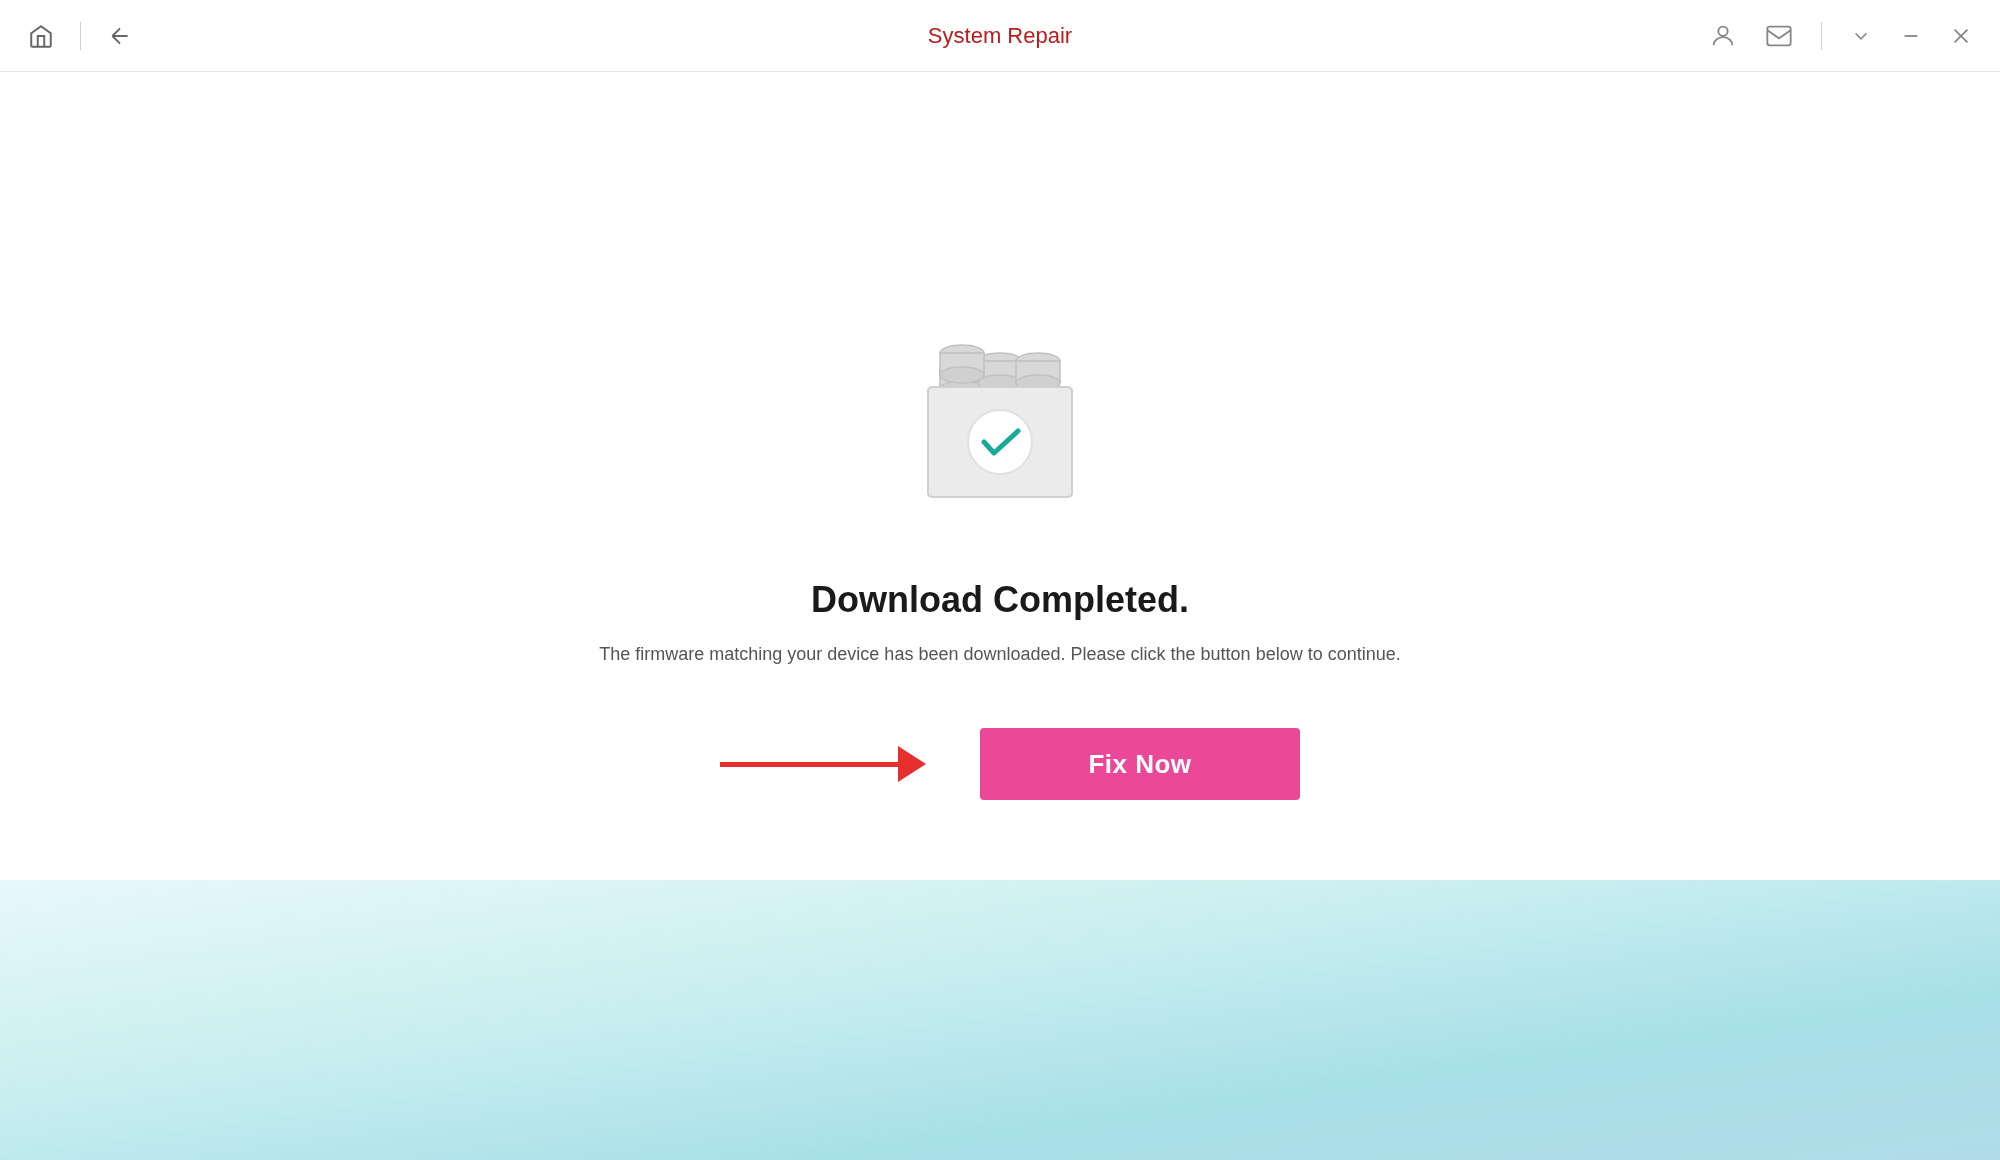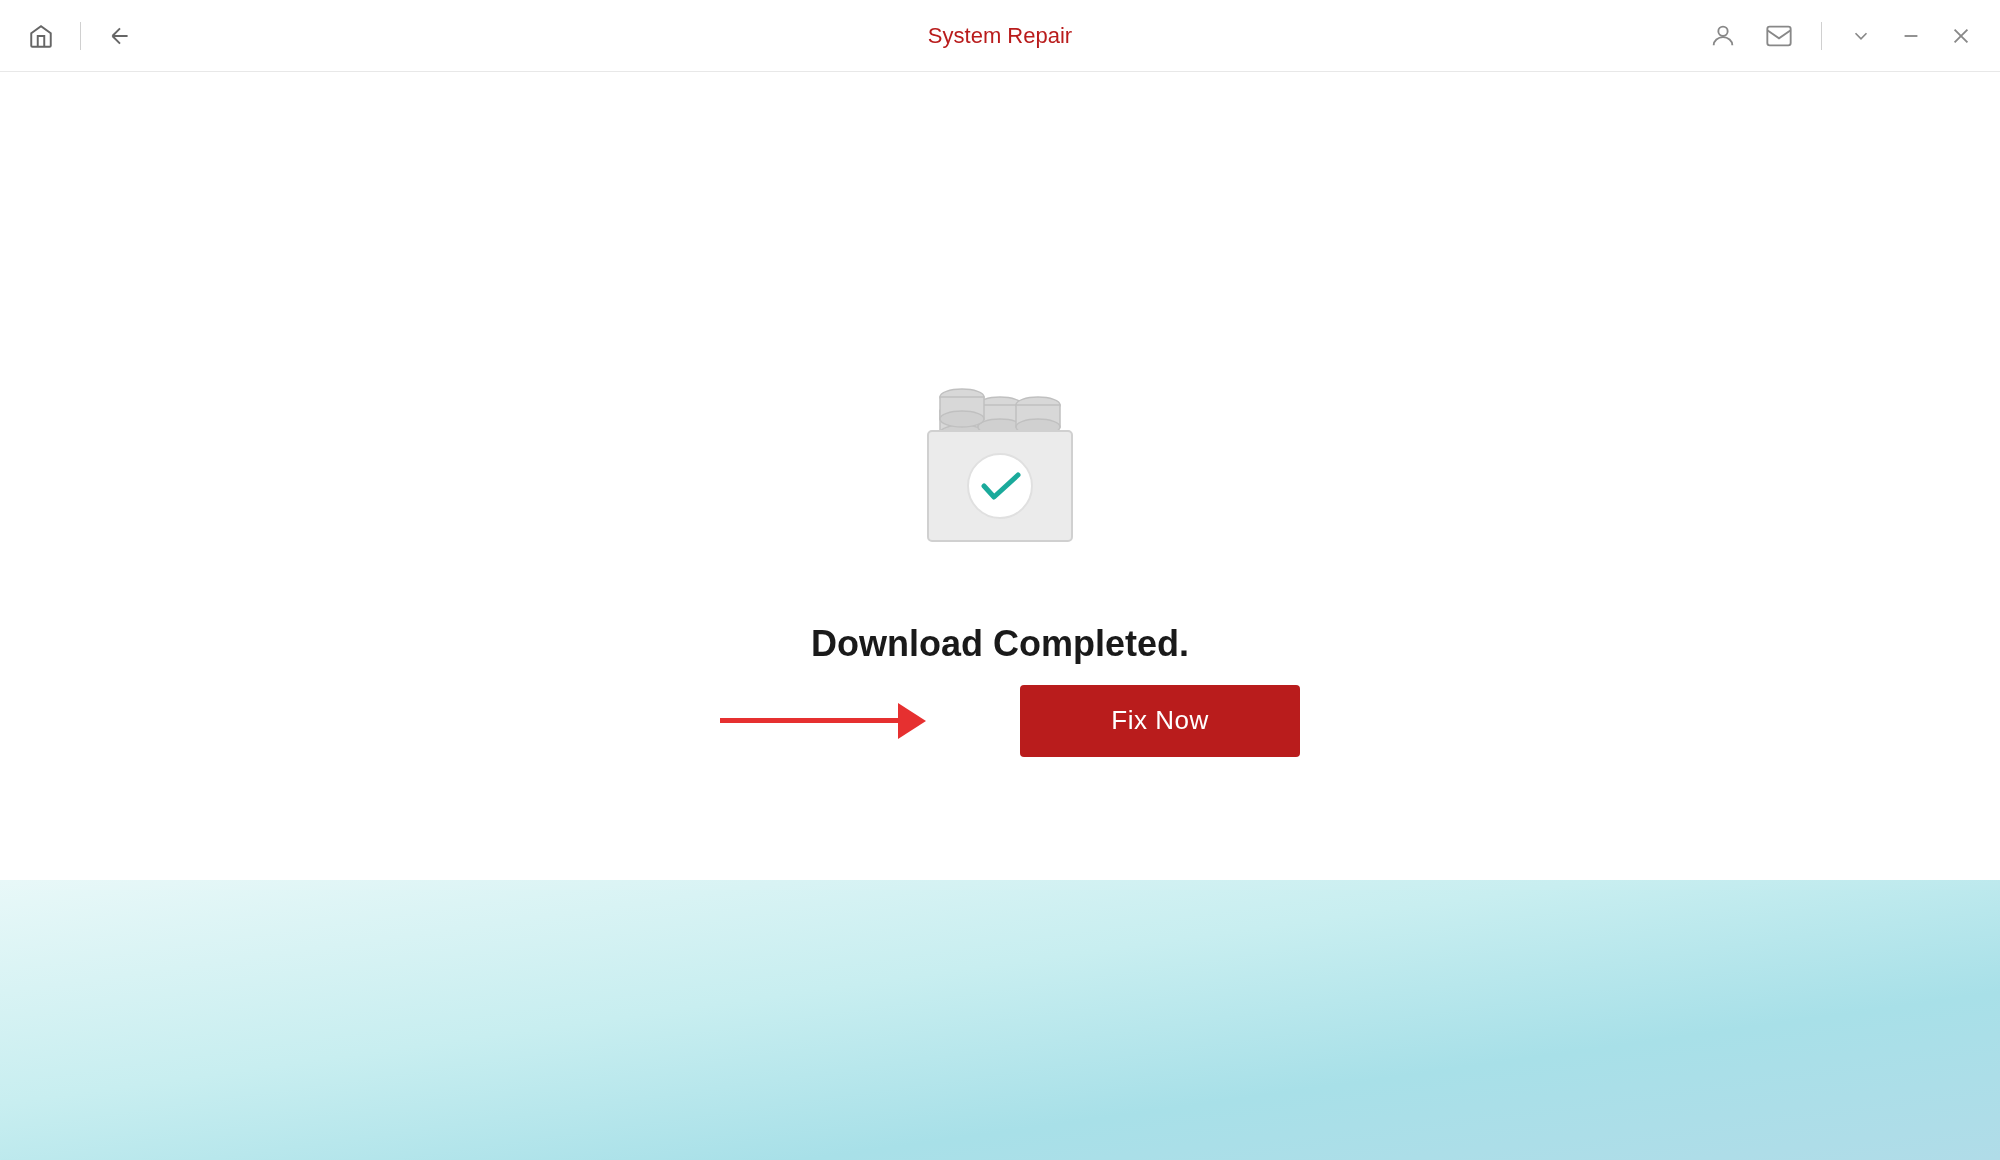--- a/index.html
+++ b/index.html
@@ -118,28 +118,28 @@
       width: 0;
       height: 0;
       border-top: 18px solid transparent;
       border-bottom: 18px solid transparent;
       border-left: 28px solid #e63030;
       margin-left: -2px;
     }
 
     
     .fix-now-btn {
-      width: 280px;
+      width: 320px;
       height: 72px;
-      background: #b91c1c;
+      background: #ec4899;
       border: none;
       border-radius: 4px;
       color: #ffffff;
       font-size: 26px;
-      font-weight: 400;
+      font-weight: 700;
       cursor: pointer;
       letter-spacing: 0.5px;
     }
 
     .download-completed-title {
       font-size: 36px;
       font-weight: 600;
       color: #1a1a1a;
       margin-bottom: 20px;
       text-align: center;
@@ -242,20 +242,21 @@
       <rect x="38" y="72" width="144" height="110" rx="4" fill="#ebebeb" stroke="#d0d0d0" stroke-width="2"></rect>
 
       <circle cx="110" cy="127" r="32" fill="white" stroke="#e0e0e0" stroke-width="2"></circle>
 
       <path d="M94 127 L104 138 L128 116" stroke="#1aaa9b" stroke-width="5" stroke-linecap="round" stroke-linejoin="round" fill="none"></path>
     </svg>
   </div>
 
   <div class="download-completed-title">Download Completed.</div>
 
+  <div class="download-subtitle">The firmware matching your device has been downloaded. Please click the button below to continue.</div>
 
   <div class="button-row">
 
     <div class="red-arrow">
       <div class="arrow-line"></div>
       <div class="arrow-head"></div>
     </div>
 
     <button class="fix-now-btn">Fix Now</button>
   </div>

